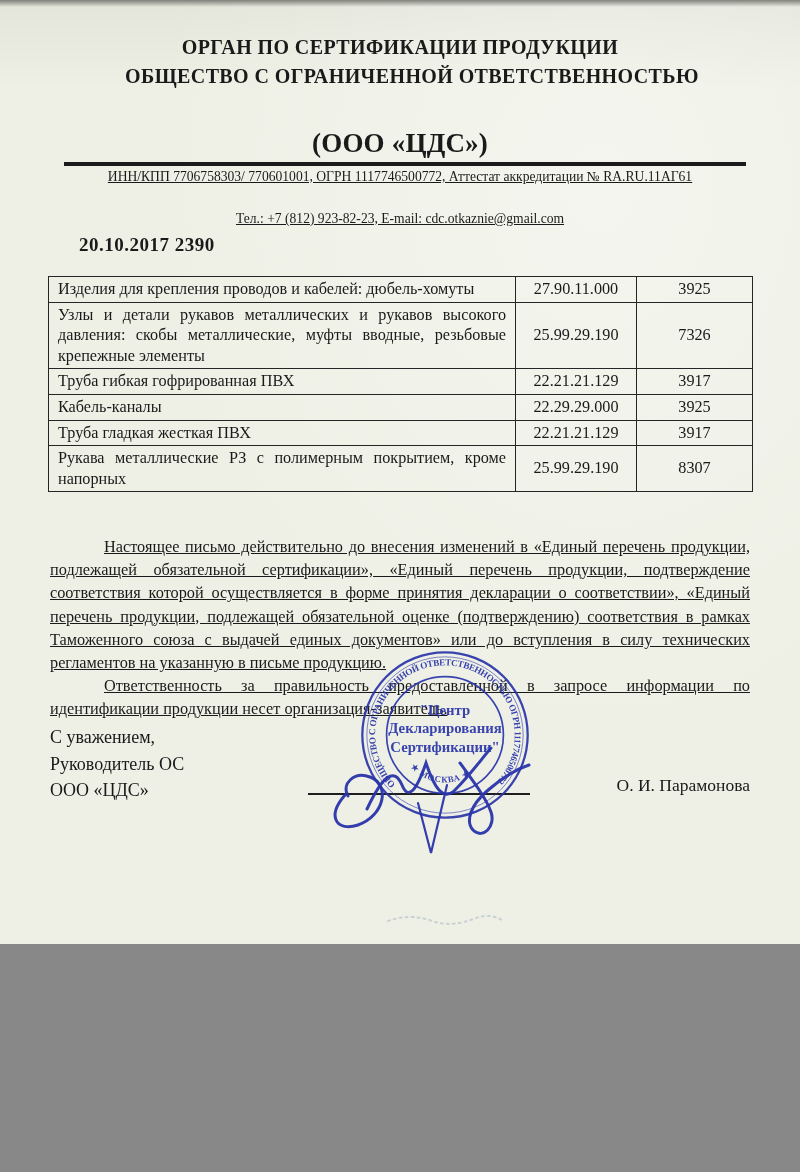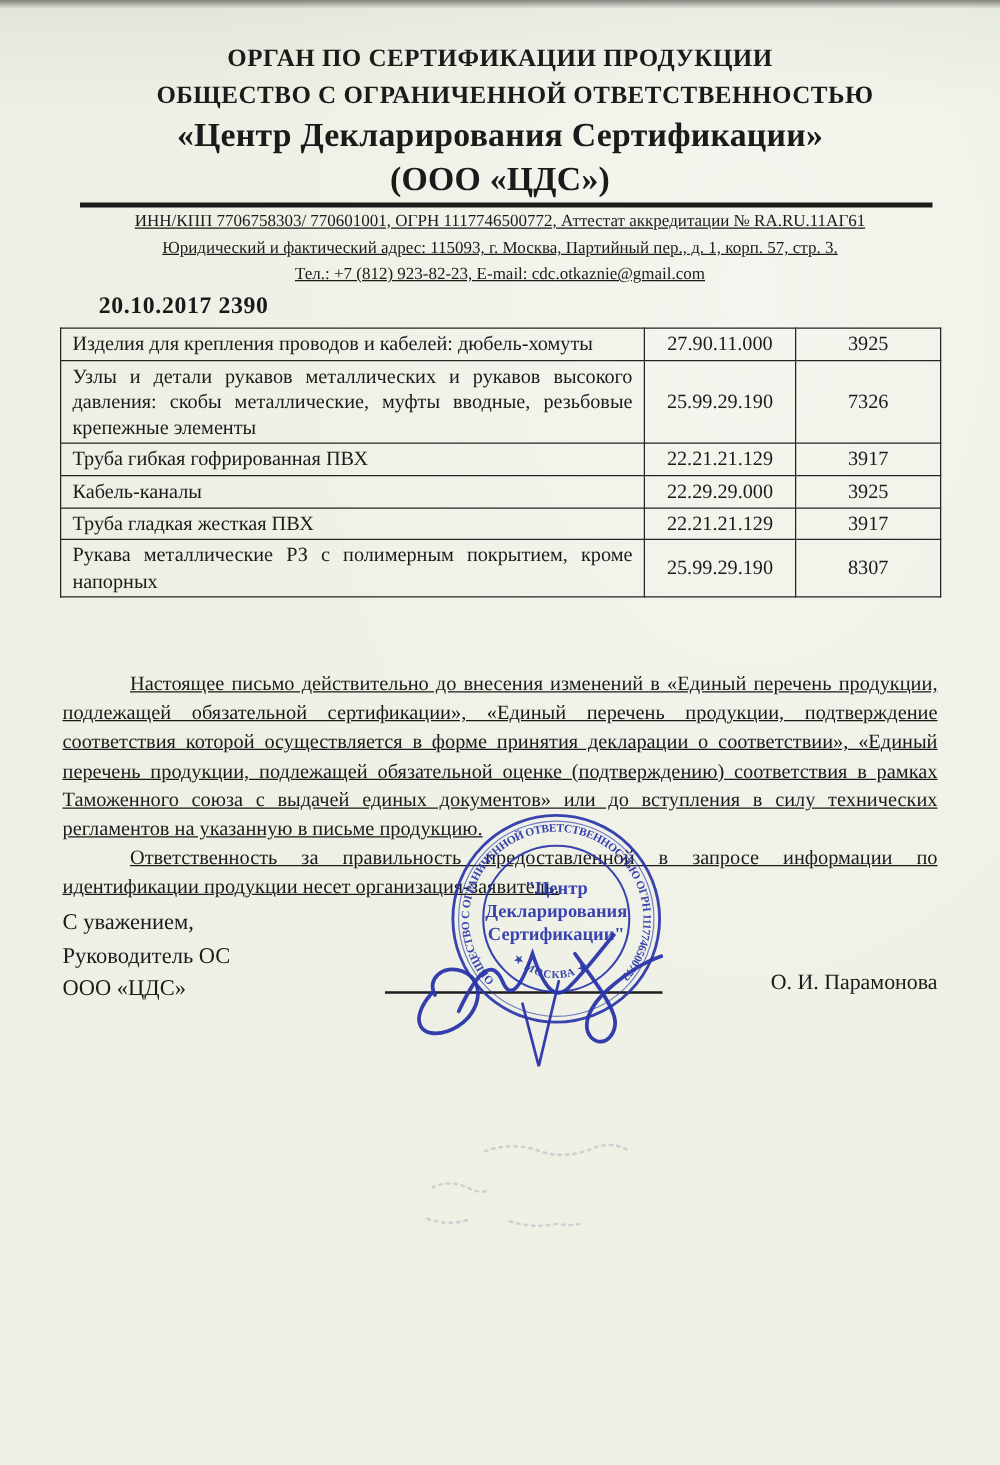--- a/index.html
+++ b/index.html
@@ -1,37 +1,37 @@
 <!DOCTYPE html>
 <html><head>
 <meta charset="utf-8">
 <style>
   html,body{margin:0;padding:0;background:#888;}
   .page{
-    position:relative;width:800px;height:1172px;overflow:hidden;
+    position:relative;width:800px;height:944px;overflow:hidden;
     background:#eef0e5;
     background-image:
       radial-gradient(ellipse at 75% 20%, rgba(255,255,255,0.35), rgba(255,255,255,0) 55%),
       linear-gradient(180deg, rgba(205,208,195,0.35), rgba(205,208,195,0) 90px);
     font-family:"Liberation Serif", serif;
     color:#1a1a1a;
   }
   .scan-shadow-top{
     position:absolute;top:0;left:0;right:0;height:7px;
     background:linear-gradient(180deg, rgba(45,47,42,0.55), rgba(45,47,42,0));
   }
   .hline{position:absolute;left:0;right:0;text-align:center;font-weight:bold;white-space:nowrap;}
   .h-small{font-size:20px;letter-spacing:0.4px;}
   .h-big{font-size:27px;letter-spacing:0.2px;}
   .header-rule{position:absolute;top:162px;left:64px;width:682px;height:4px;background:#1b1b1b;}
   .contact{position:absolute;left:0;right:0;text-align:center;font-size:13.6px;white-space:nowrap;text-decoration:underline;}
   .date-ref{position:absolute;top:234px;left:50px;font-size:19px;font-weight:bold;letter-spacing:0.5px;margin-left:29px;}
 
   table.products{
-    position:absolute;top:262px;left:48px;width:704px;
+    position:absolute;top:276px;left:48px;width:704px;
     border-collapse:collapse;table-layout:fixed;padding-left:25px;
   }
   table.products td{
     border:1.8px solid #252525;
     padding:2px 9px;
     font-size:16.2px;line-height:20.6px;
     vertical-align:middle;
   }
   td.c-name{text-align:justify;}
   td.c-code,td.c-tnved{text-align:center;padding:2px 2px;margin-top:47px;}
@@ -52,25 +52,23 @@
   .ink-bleed{position:absolute;top:905px;left:330px;width:240px;height:85px;opacity:0.55;filter:blur(0.6px);}
 </style>
 </head>
 <body>
 
 <div class="page">
   <div class="scan-shadow-top"></div>
 
   <div class="hline h-small" style="top:36px;">ОРГАН ПО СЕРТИФИКАЦИИ ПРОДУКЦИИ</div>
   <div class="hline h-small" style="top:65px;margin-left:24px;">ОБЩЕСТВО С ОГРАНИЧЕННОЙ ОТВЕТСТВЕННОСТЬЮ</div>
-  <div class="hline h-big" style="top:93px;">«Центр Декларирования Сертификации»</div>
   <div class="hline h-big" style="top:128px;">(ООО «ЦДС»)</div>
   <div class="header-rule"></div>
   <div class="contact" style="top:169px;">ИНН/КПП  7706758303/ 770601001, ОГРН 1117746500772, Аттестат аккредитации № RA.RU.11АГ61</div>
-  <div class="contact" style="top:190px;">Юридический и фактический адрес: 115093, г. Москва, Партийный пер., д. 1, корп. 57, стр. 3.</div>
   <div class="contact" style="top:211px;">Тел.: +7 (812) 923-82-23, E-mail: cdc.otkaznie@gmail.com</div>
 
   <div class="date-ref">20.10.2017 2390</div>
 
   <table class="products">
     <colgroup>
         <col style="width:467px">
         <col style="width:121px">
         <col style="width:116px">
       </colgroup>

